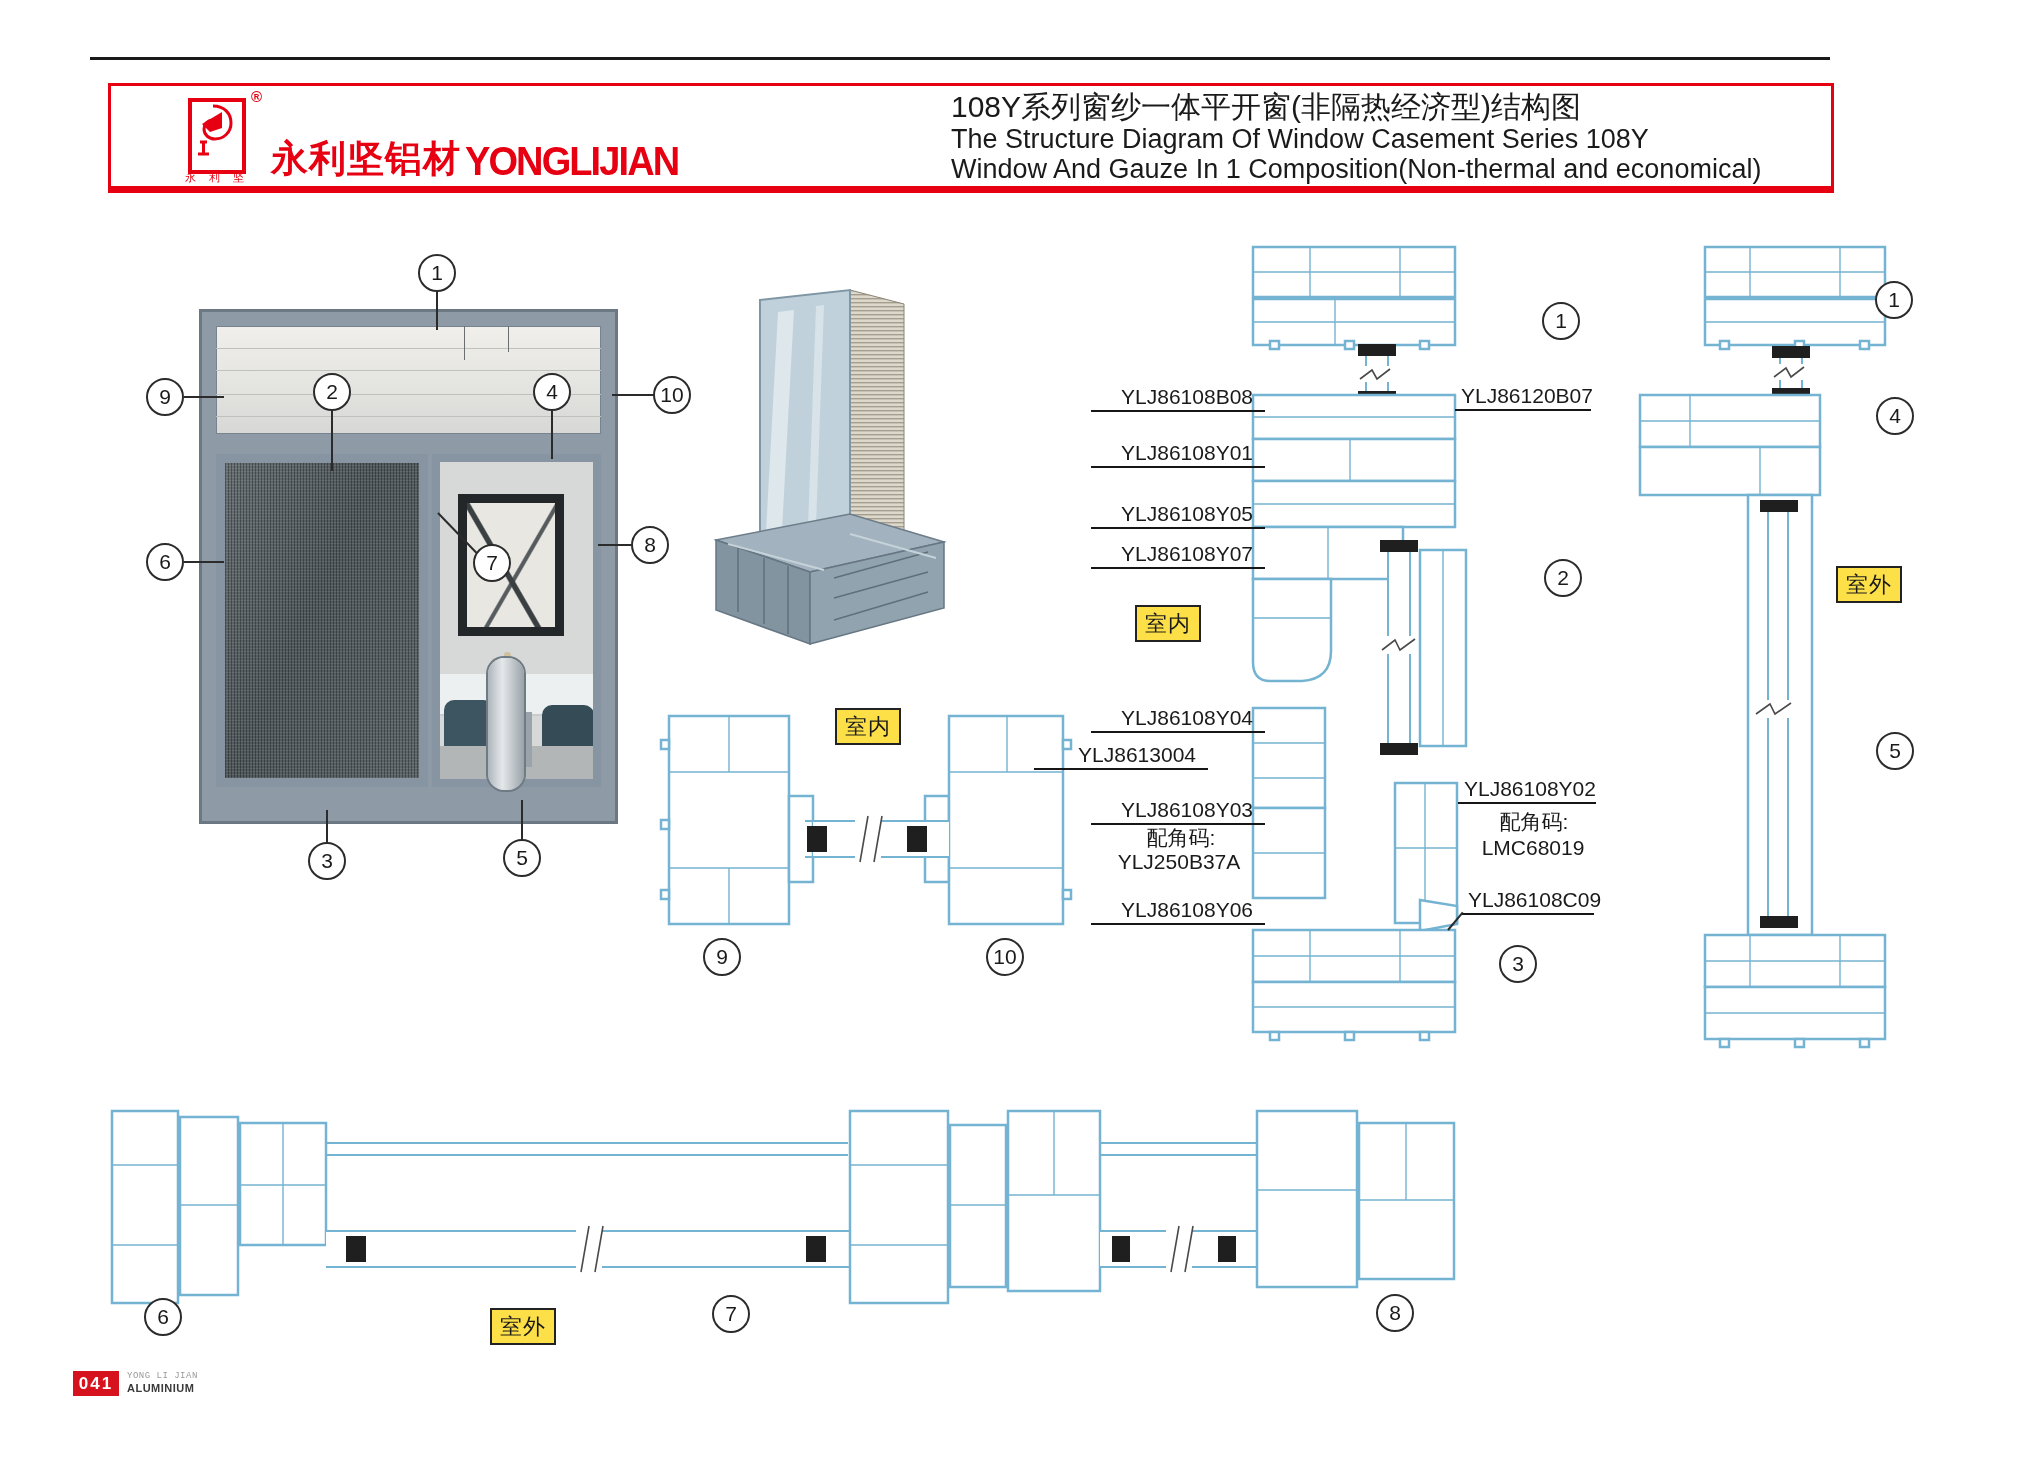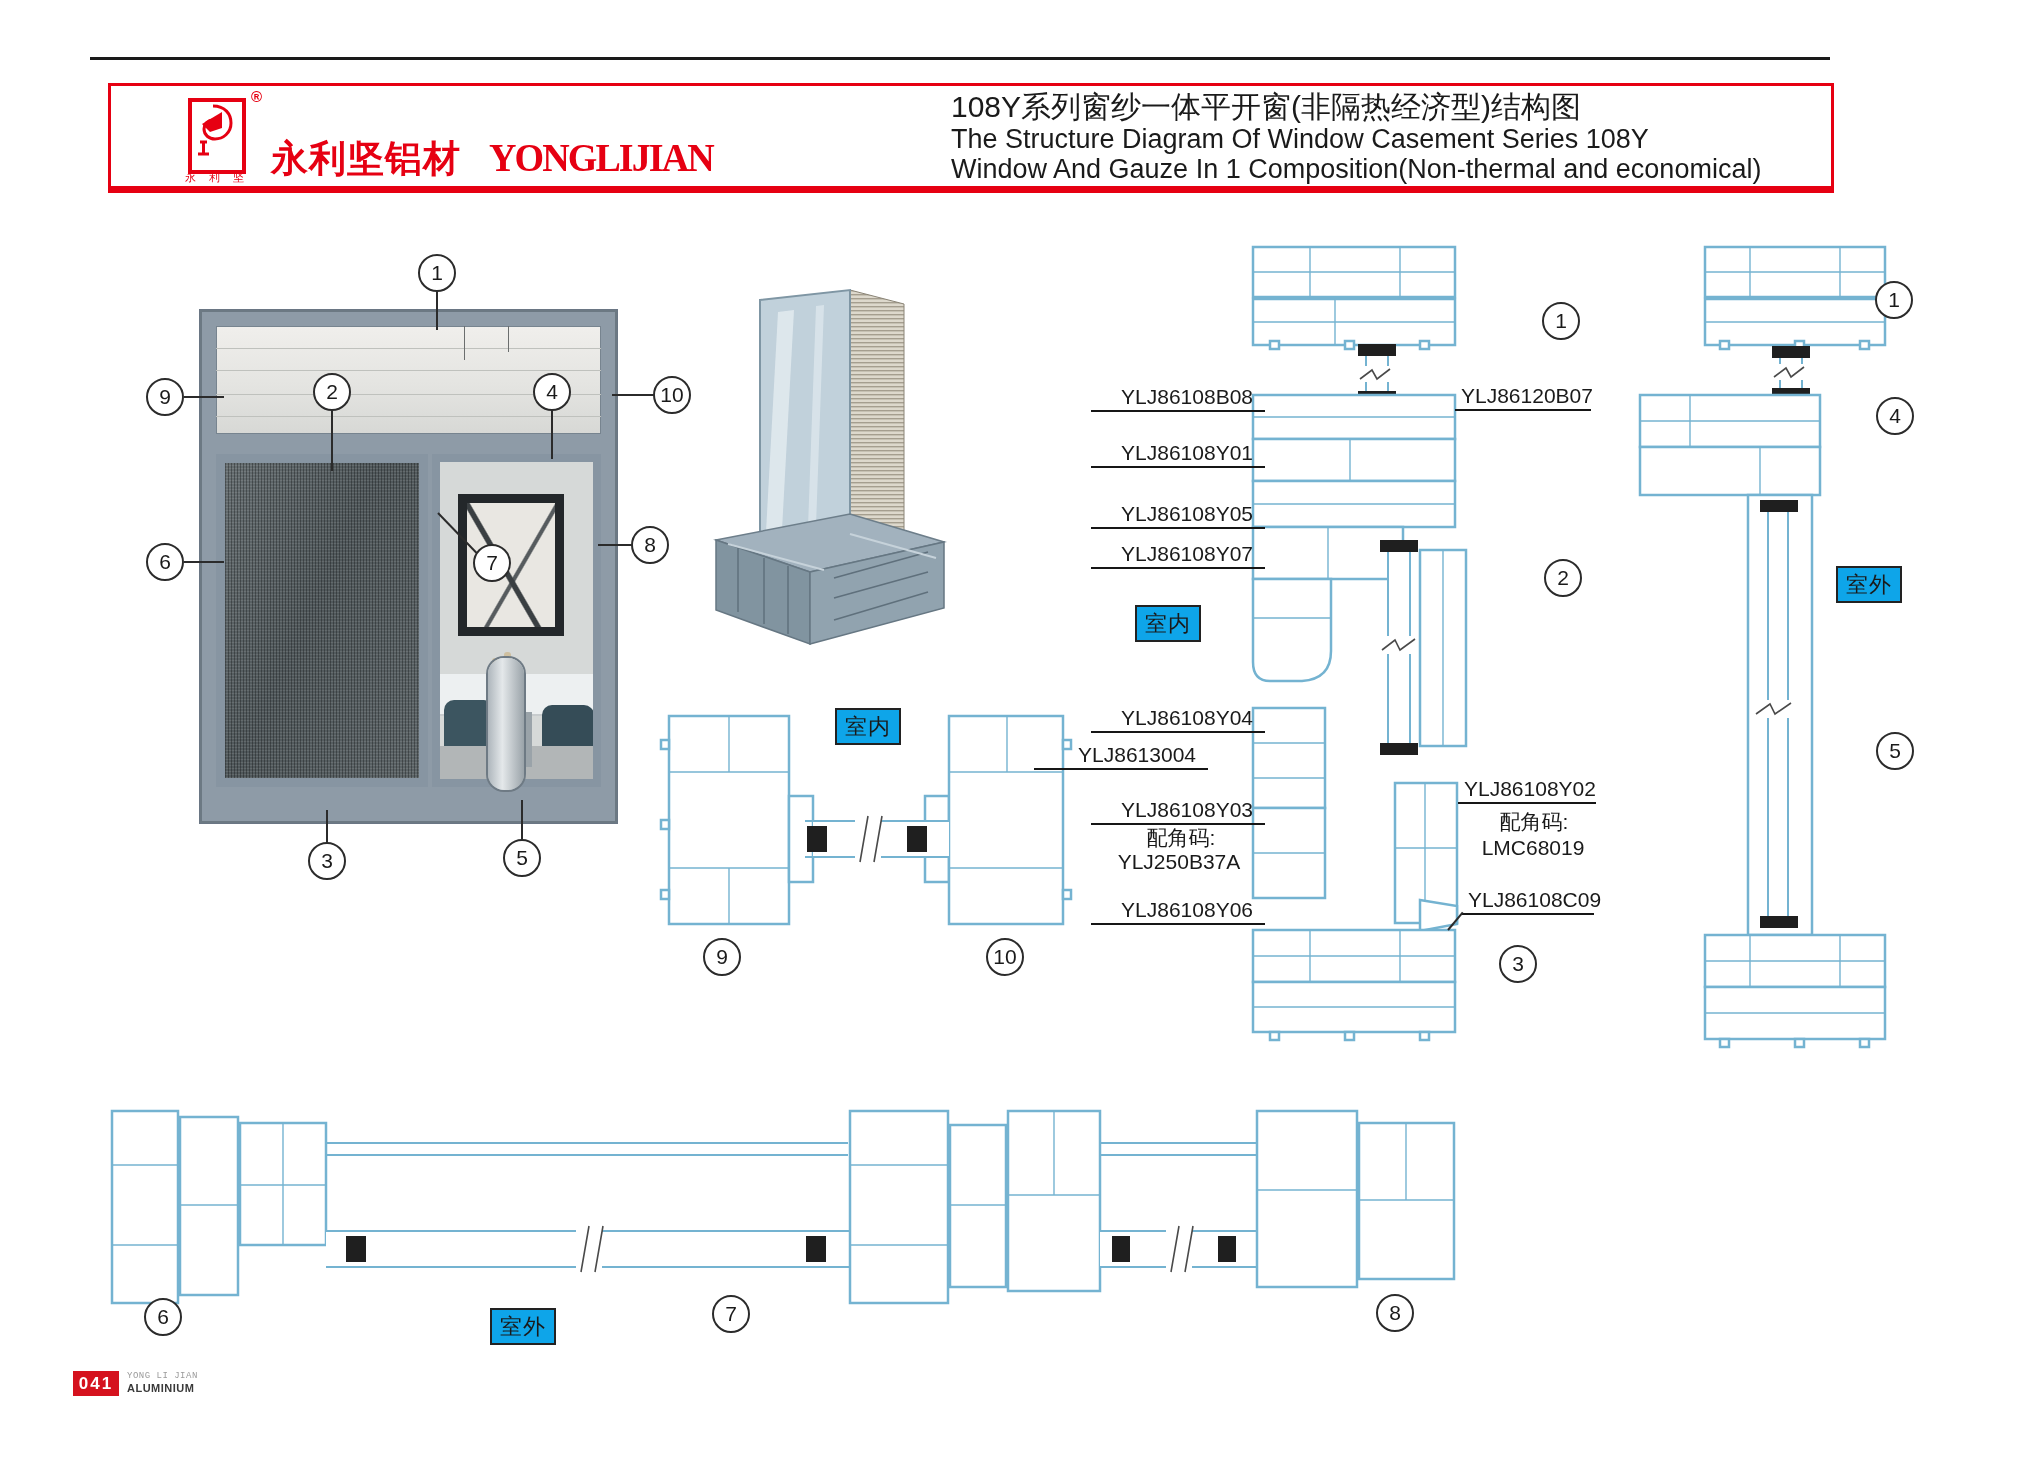--- a/index.html
+++ b/index.html
@@ -7,33 +7,33 @@
         font-family:"Liberation Sans",sans-serif;color:#1a1a1a;overflow:hidden;}
   .abs{position:absolute;}
   
   .top-rule{position:absolute;left:90px;top:57px;width:1740px;height:3px;background:#1a1a1a;}
   .hdr-box{position:absolute;left:108px;top:83px;width:1720px;height:100px;
            border:3px solid #e60012;border-bottom-width:7px;background:#fff;}
   .logo-sq{position:absolute;left:77px;top:12px;width:50px;height:68px;border:4px solid #e60012;background:#fff;}
   .logo-reg{position:absolute;left:140px;top:2px;font-size:15px;color:#e60012;font-weight:700;}
   .logo-mini{position:absolute;left:74px;top:84px;width:66px;font-size:11px;color:#e60012;
              letter-spacing:5px;white-space:nowrap;}
-  .brand-row{position:absolute;left:160px;top:48px;display:flex;align-items:flex-start;gap:28px;font-family:Liberation Serif, serif;}
+  .brand-row{position:absolute;left:160px;top:48px;display:flex;align-items:flex-end;gap:4px;}
   .brand-cn{font-size:37px;font-weight:700;color:#e60012;letter-spacing:1px;}
   .brand-en{font-size:40px;font-weight:700;color:#e60012;letter-spacing:-2px;transform:scaleX(.95);transform-origin:left;}
   .title-block{position:absolute;left:840px;top:4px;width:870px;text-align:left;line-height:1.12;}
   .title-cn{font-size:30px;font-weight:500;}
   .title-en{font-size:27px;font-weight:400;}
   
   .lbl{position:absolute;height:25px;font-size:21px;border-bottom:2px solid #161616;white-space:nowrap;}
   .lbl-l{text-align:right;padding-right:12px;}
   .lbl-r{text-align:left;padding-left:6px;}
   .cc{position:absolute;font-size:21px;text-align:center;white-space:nowrap;}
   
-  .room{position:absolute;width:62px;height:33px;border:2px solid #222;background:#0ea5e9;
+  .room{position:absolute;width:62px;height:33px;border:2px solid #222;background:#fde047;
         display:flex;align-items:center;justify-content:center;font-size:22px;letter-spacing:1px;}
   
   .co{position:absolute;width:38px;height:38px;border:2px solid #2b2b2b;border-radius:50%;
       background:#fff;display:flex;align-items:center;justify-content:center;font-size:21px;box-sizing:border-box;}
   
   .ln{position:absolute;background:#2b2b2b;}
   
   .photo{position:absolute;left:200px;top:310px;width:417px;height:513px;background:#8e9ba7;
          box-shadow:inset 0 0 0 2px rgba(45,56,66,.35),0 0 0 1px #6a7684;}
   .ph-transom{position:absolute;left:16px;top:16px;width:385px;height:108px;

